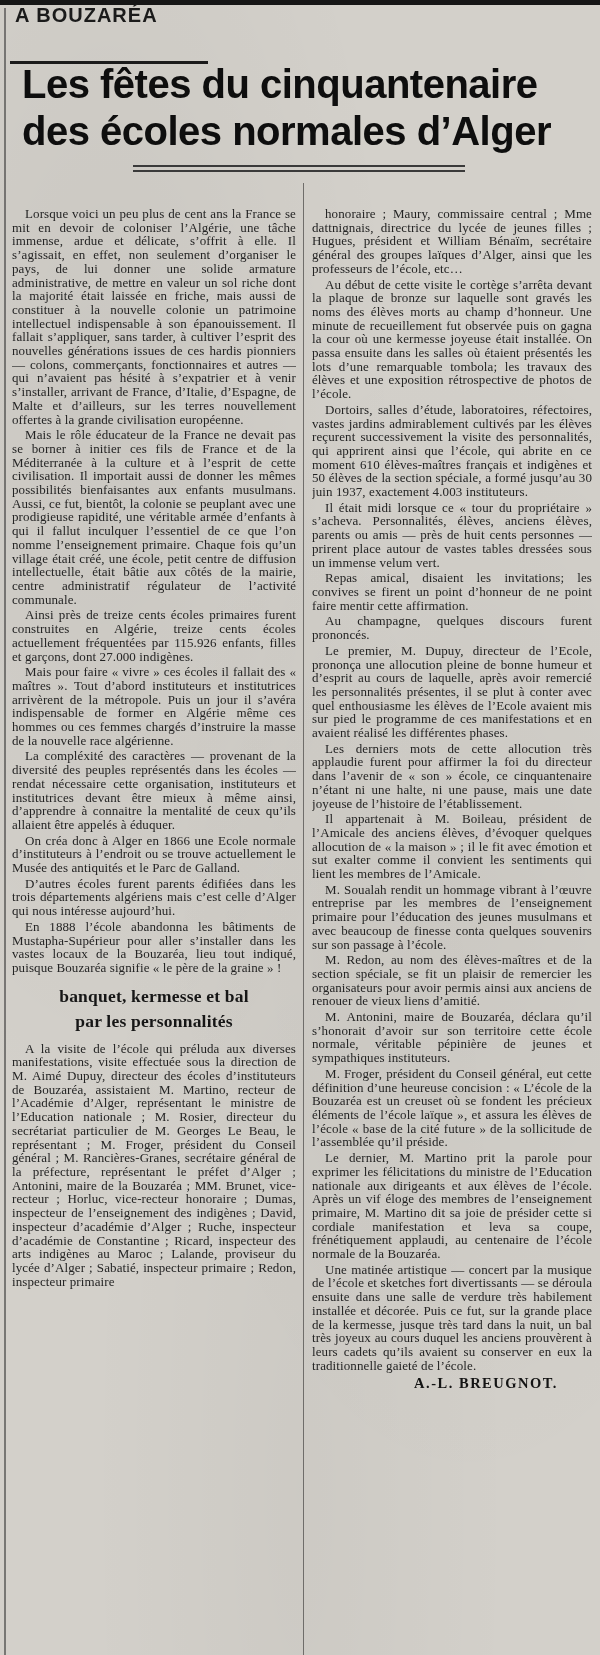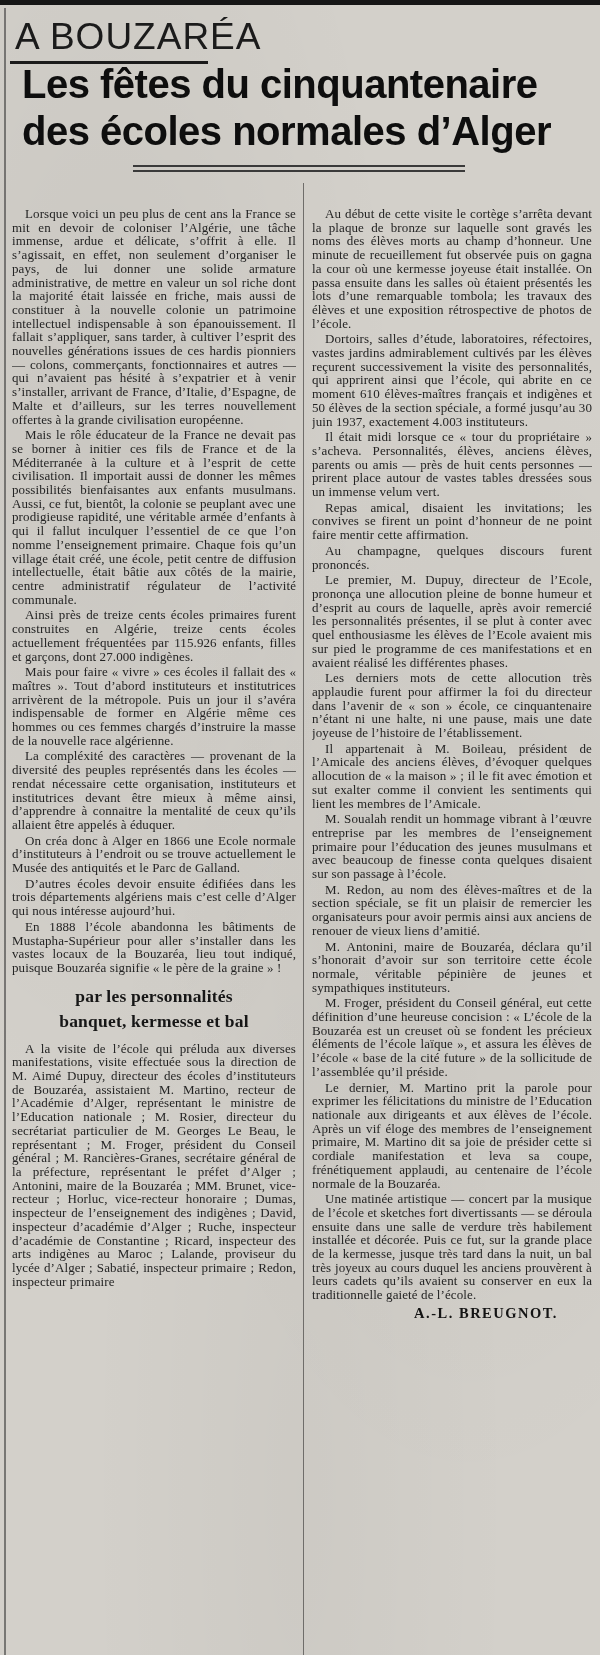--- a/index.html
+++ b/index.html
@@ -8,22 +8,22 @@
     position:relative;width:600px;height:1655px;overflow:hidden;
     background:
       radial-gradient(ellipse at 18% 25%, rgba(0,0,0,0.045), transparent 42%),
       radial-gradient(ellipse at 78% 55%, rgba(0,0,0,0.035), transparent 46%),
       radial-gradient(ellipse at 50% 90%, rgba(0,0,0,0.03), transparent 50%),
       #d3d0ca;
     font-family:"Liberation Serif", serif;color:#262626;
   }
   .topbar{position:absolute;top:0;left:0;width:600px;height:5px;background:#161616;}
   .edge-rule{position:absolute;top:8px;bottom:0;left:4px;width:2px;background:rgba(45,45,45,.55);}
-  .kicker{position:absolute;left:15px;top:16px;font-family:"Liberation Sans",sans-serif;
-    font-size:37px;font-weight:400;letter-spacing:1px;color:#1b1b1b;}
+  .kicker{position:absolute;left:15px;top:4px;font-family:"Liberation Sans",sans-serif;
+    font-size:20px;font-weight:700;letter-spacing:1px;color:#1b1b1b;}
   .kicker-rule{position:absolute;left:10px;top:61px;width:198px;height:3px;background:#1b1b1b;}
   .headline{position:absolute;left:22px;top:61px;width:572px;
     font-family:"Liberation Sans",sans-serif;font-weight:700;font-size:40px;
     line-height:47px;letter-spacing:-0.5px;color:#0e0e0e;}
   .headline-rule{position:absolute;left:133px;top:165px;width:332px;height:3px;
     border-top:2px solid #3a3a3a;border-bottom:2px solid #3a3a3a;}
   .col{position:absolute;top:183px;height:1472px;overflow:hidden;
     font-size:13px;line-height:13.7px;text-align:justify;
     letter-spacing:0.1px;color:#242424;margin-top:24px;}
   .col-left{left:12px;width:284px;}
@@ -54,39 +54,40 @@
 
   <div class="gutter-rule"></div>
 
   <div class="col col-left">
     <p>Lorsque voici un peu plus de cent ans la France se mit en devoir de coloniser l’Algérie, une tâche immense, ardue et délicate, s’offrit à elle. Il s’agissait, en effet, non seulement d’organiser le pays, de lui donner une solide armature administrative, de mettre en valeur un sol riche dont la majorité était laissée en friche, mais aussi de constituer à la nouvelle colonie un patrimoine intellectuel indispensable à son épanouissement. Il fallait s’appliquer, sans tarder, à cultiver l’esprit des nouvelles générations issues de ces hardis pionniers — colons, commerçants, fonctionnaires et autres — qui n’avaient pas hésité à s’expatrier et à venir s’installer, arrivant de France, d’Italie, d’Espagne, de Malte et d’ailleurs, sur les terres nouvellement offertes à la grande civilisation européenne.</p>
     <p>Mais le rôle éducateur de la France ne devait pas se borner à initier ces fils de France et de la Méditerranée à la culture et à l’esprit de cette civilisation. Il importait aussi de donner les mêmes possibilités bienfaisantes aux enfants musulmans. Aussi, ce fut, bientôt, la colonie se peuplant avec une prodigieuse rapidité, une véritable armée d’enfants à qui il fallut inculquer l’essentiel de ce que l’on nomme l’enseignement primaire. Chaque fois qu’un village était créé, une école, petit centre de diffusion intellectuelle, était bâtie aux côtés de la mairie, centre administratif régulateur de l’activité communale.</p>
     <p>Ainsi près de treize cents écoles primaires furent construites en Algérie, treize cents écoles actuellement fréquentées par 115.926 enfants, filles et garçons, dont 27.000 indigènes.</p>
     <p>Mais pour faire « vivre » ces écoles il fallait des « maîtres ». Tout d’abord instituteurs et institutrices arrivèrent de la métropole. Puis un jour il s’avéra indispensable de former en Algérie même ces hommes ou ces femmes chargés d’instruire la masse de la nouvelle race algérienne.</p>
     <p>La compléxité des caractères — provenant de la diversité des peuples représentés dans les écoles — rendat nécessaire cette organisation, instituteurs et institutrices devant être mieux à même ainsi, d’apprendre à connaitre la mentalité de ceux qu’ils allaient être appelés à éduquer.</p>
     <p>On créa donc à Alger en 1866 une Ecole normale d’instituteurs à l’endroit ou se trouve actuellement le Musée des antiquités et le Parc de Galland.</p>
-    <p>D’autres écoles devoir ensuite édifiées dans les trois départements algériens mais c’est celle d’Alger qui nous intéresse aujourd’hui.</p>
+    <p>D’autres écoles furent parents édifiées dans les trois départements algériens mais c’est celle d’Alger qui nous intéresse aujourd’hui.</p>
     <p>En 1888 l’école abandonna les bâtiments de Mustapha-Supérieur pour aller s’installer dans les vastes locaux de la Bouzaréa, lieu tout indiqué, puisque Bouzaréa signifie « le père de la graine » !</p>
     <div class="subhead">
+      <div>banquet, kermesse et bal</div>
       <div>par les personnalités</div>
-      <div>banquet, kermesse et bal</div>
     </div>
     <p>A la visite de l’école qui préluda aux diverses manifestations, visite effectuée sous la direction de M. Aimé Dupuy, directeur des écoles d’instituteurs de Bouzaréa, assistaient M. Martino, recteur de l’Académie d’Alger, représentant le ministre de l’Education nationale ; M. Rosier, directeur du secrétariat particulier de M. Georges Le Beau, le représentant ; M. Froger, président du Conseil général ; M. Rancières-Granes, secrétaire général de la préfecture, représentant le préfet d’Alger ; Antonini, maire de la Bouzaréa ; MM. Brunet, vice-recteur ; Horluc, vice-recteur honoraire ; Dumas, inspecteur de l’enseignement des indigènes ; David, inspecteur d’académie d’Alger ; Ruche, inspecteur d’académie de Constantine ; Ricard, inspecteur des arts indigènes au Maroc ; Lalande, proviseur du lycée d’Alger ; Sabatié, inspecteur primaire ; Redon, inspecteur primaire</p>
   </div>
 
   <div class="col col-right">
+    <p>honoraire ; Maury, commissaire central ; Mme dattnignais, directrice du lycée de jeunes filles ; Hugues, président et William Bénaïm, secrétaire général des groupes laïques d’Alger, ainsi que les professeurs de l’école, etc…</p>
     <p>Au début de cette visite le cortège s’arrêta devant la plaque de bronze sur laquelle sont gravés les noms des élèves morts au champ d’honneur. Une minute de recueillement fut observée puis on gagna la cour où une kermesse joyeuse était installée. On passa ensuite dans les salles où étaient présentés les lots d’une remarquable tombola; les travaux des élèves et une exposition rétrospective de photos de l’école.</p>
     <p>Dortoirs, salles d’étude, laboratoires, réfectoires, vastes jardins admirablement cultivés par les élèves reçurent successivement la visite des personnalités, qui apprirent ainsi que l’école, qui abrite en ce moment 610 élèves-maîtres français et indigènes et 50 élèves de la section spéciale, a formé jusqu’au 30 juin 1937, exactement 4.003 instituteurs.</p>
     <p>Il était midi lorsque ce « tour du propriétaire » s’acheva. Personnalités, élèves, anciens élèves, parents ou amis — près de huit cents personnes — prirent place autour de vastes tables dressées sous un immense velum vert.</p>
     <p>Repas amical, disaient les invitations; les convives se firent un point d’honneur de ne point faire mentir cette affirmation.</p>
     <p>Au champagne, quelques discours furent prononcés.</p>
     <p>Le premier, M. Dupuy, directeur de l’Ecole, prononça une allocution pleine de bonne humeur et d’esprit au cours de laquelle, après avoir remercié les personnalités présentes, il se plut à conter avec quel enthousiasme les élèves de l’Ecole avaient mis sur pied le programme de ces manifestations et en avaient réalisé les différentes phases.</p>
     <p>Les derniers mots de cette allocution très applaudie furent pour affirmer la foi du directeur dans l’avenir de « son » école, ce cinquantenaire n’étant ni une halte, ni une pause, mais une date joyeuse de l’histoire de l’établissement.</p>
     <p>Il appartenait à M. Boileau, président de l’Amicale des anciens élèves, d’évoquer quelques allocution de « la maison » ; il le fit avec émotion et sut exalter comme il convient les sentiments qui lient les membres de l’Amicale.</p>
-    <p>M. Soualah rendit un hommage vibrant à l’œuvre entreprise par les membres de l’enseignement primaire pour l’éducation des jeunes musulmans et avec beaucoup de finesse conta quelques disaient sur son passage à l’école.</p>
+    <p>M. Soualah rendit un hommage vibrant à l’œuvre entreprise par les membres de l’enseignement primaire pour l’éducation des jeunes musulmans et avec beaucoup de finesse conta quelques souvenirs sur son passage à l’école.</p>
     <p>M. Redon, au nom des élèves-maîtres et de la section spéciale, se fit un plaisir de remercier les organisateurs pour avoir permis ainsi aux anciens de renouer de vieux liens d’amitié.</p>
     <p>M. Antonini, maire de Bouzaréa, déclara qu’il s’honorait d’avoir sur son territoire cette école normale, véritable pépinière de jeunes et sympathiques instituteurs.</p>
     <p>M. Froger, président du Conseil général, eut cette définition d’une heureuse concision : « L’école de la Bouzaréa est un creuset où se fondent les précieux éléments de l’école laïque », et assura les élèves de l’école « base de la cité future » de la sollicitude de l’assemblée qu’il préside.</p>
     <p>Le dernier, M. Martino prit la parole pour exprimer les félicitations du ministre de l’Education nationale aux dirigeants et aux élèves de l’école. Après un vif éloge des membres de l’enseignement primaire, M. Martino dit sa joie de présider cette si cordiale manifestation et leva sa coupe, frénétiquement applaudi, au centenaire de l’école normale de la Bouzaréa.</p>
     <p>Une matinée artistique — concert par la musique de l’école et sketches fort divertissants — se déroula ensuite dans une salle de verdure très habilement installée et décorée. Puis ce fut, sur la grande place de la kermesse, jusque très tard dans la nuit, un bal très joyeux au cours duquel les anciens prouvèrent à leurs cadets qu’ils avaient su conserver en eux la traditionnelle gaieté de l’école.</p>
     <div class="signature">A.-L. BREUGNOT.</div>
   </div>
 </div>
 
 </body></html>

